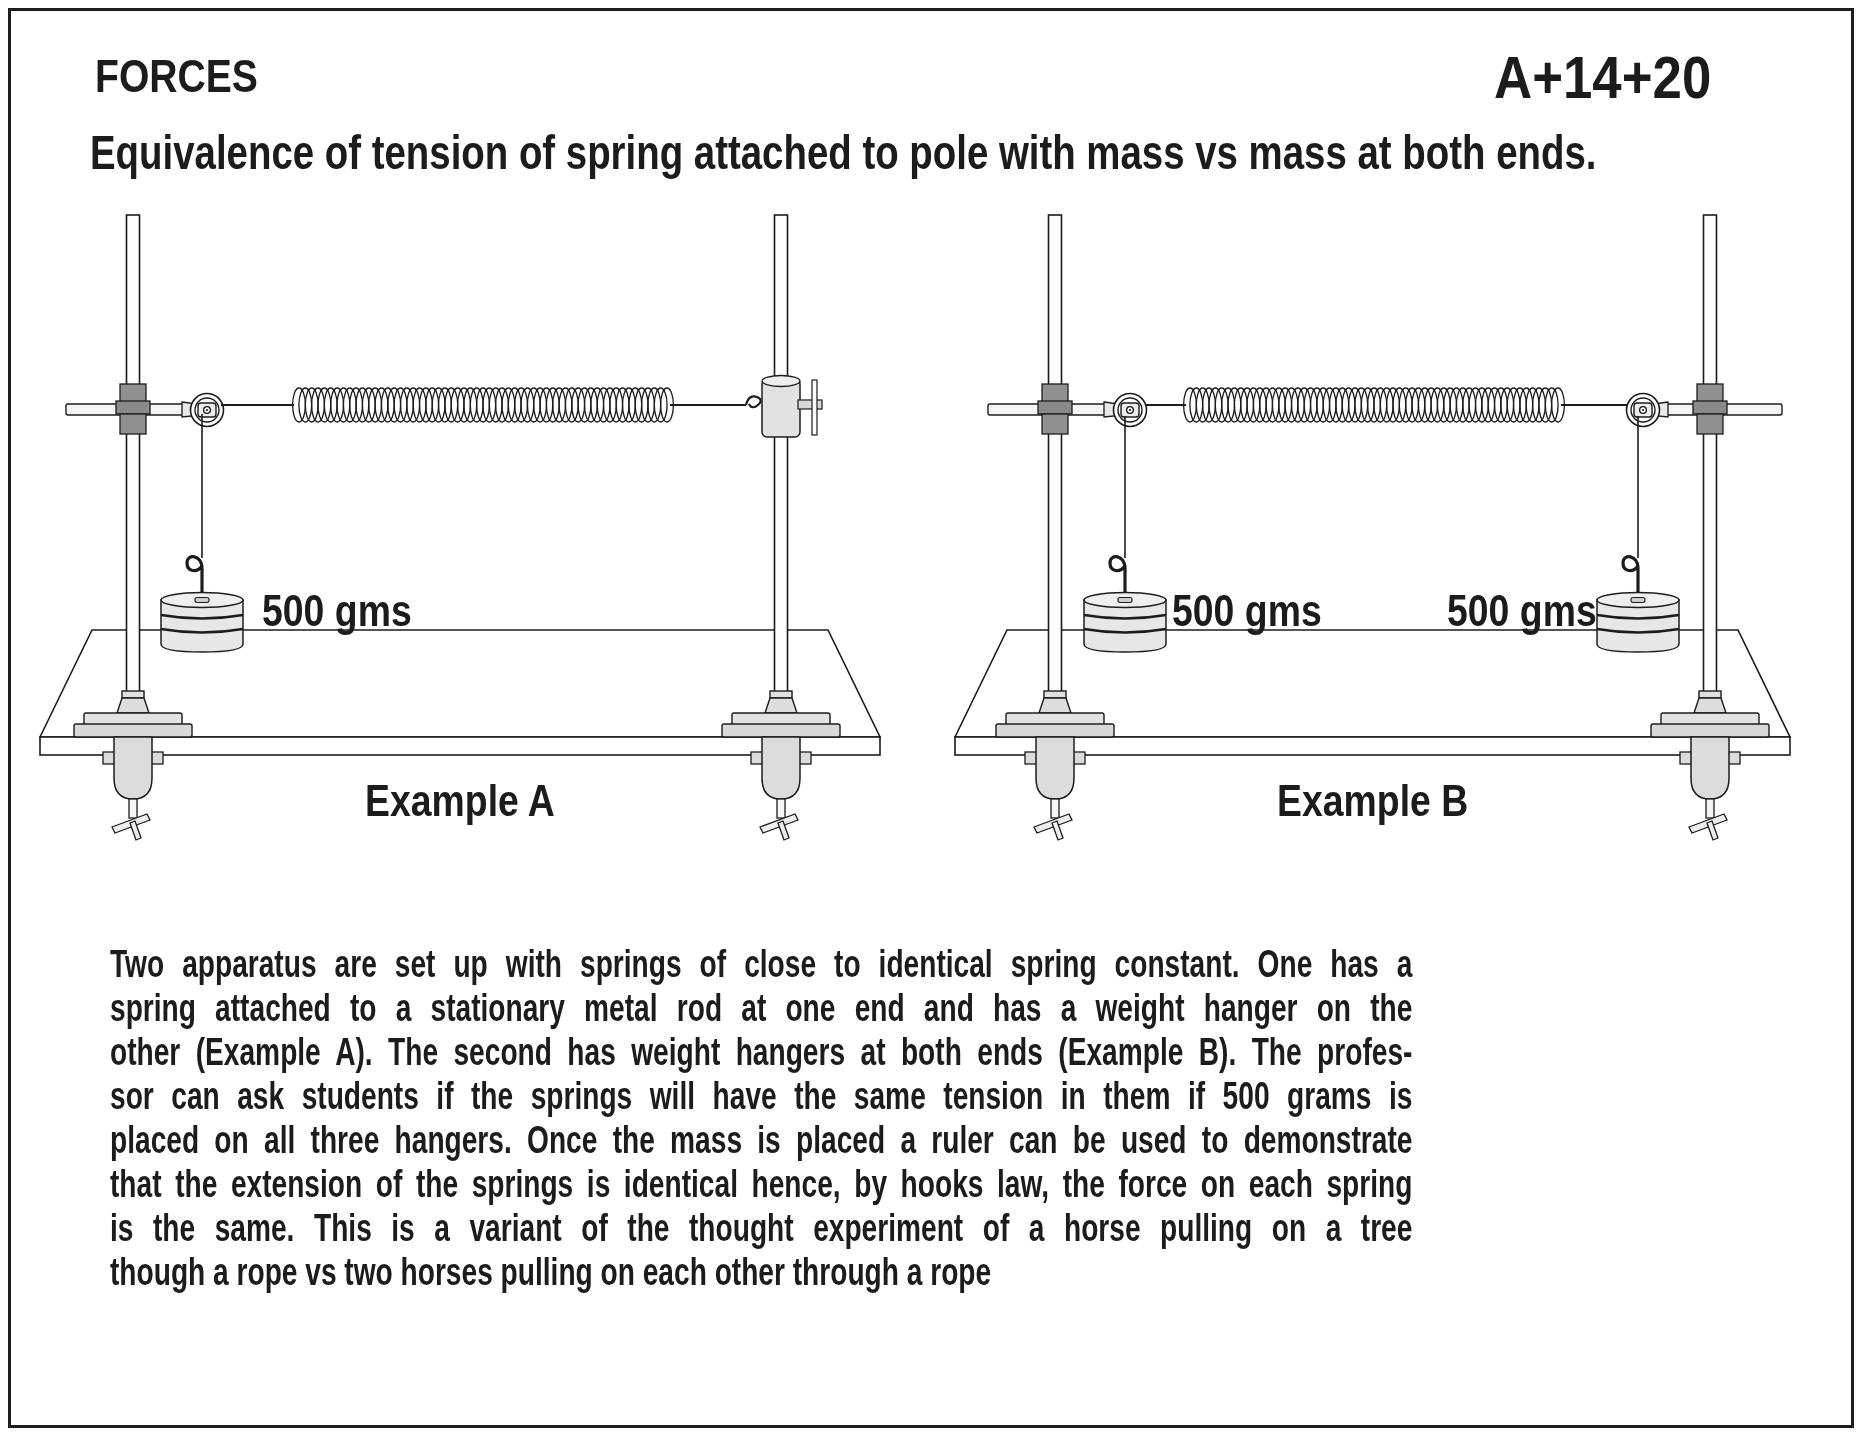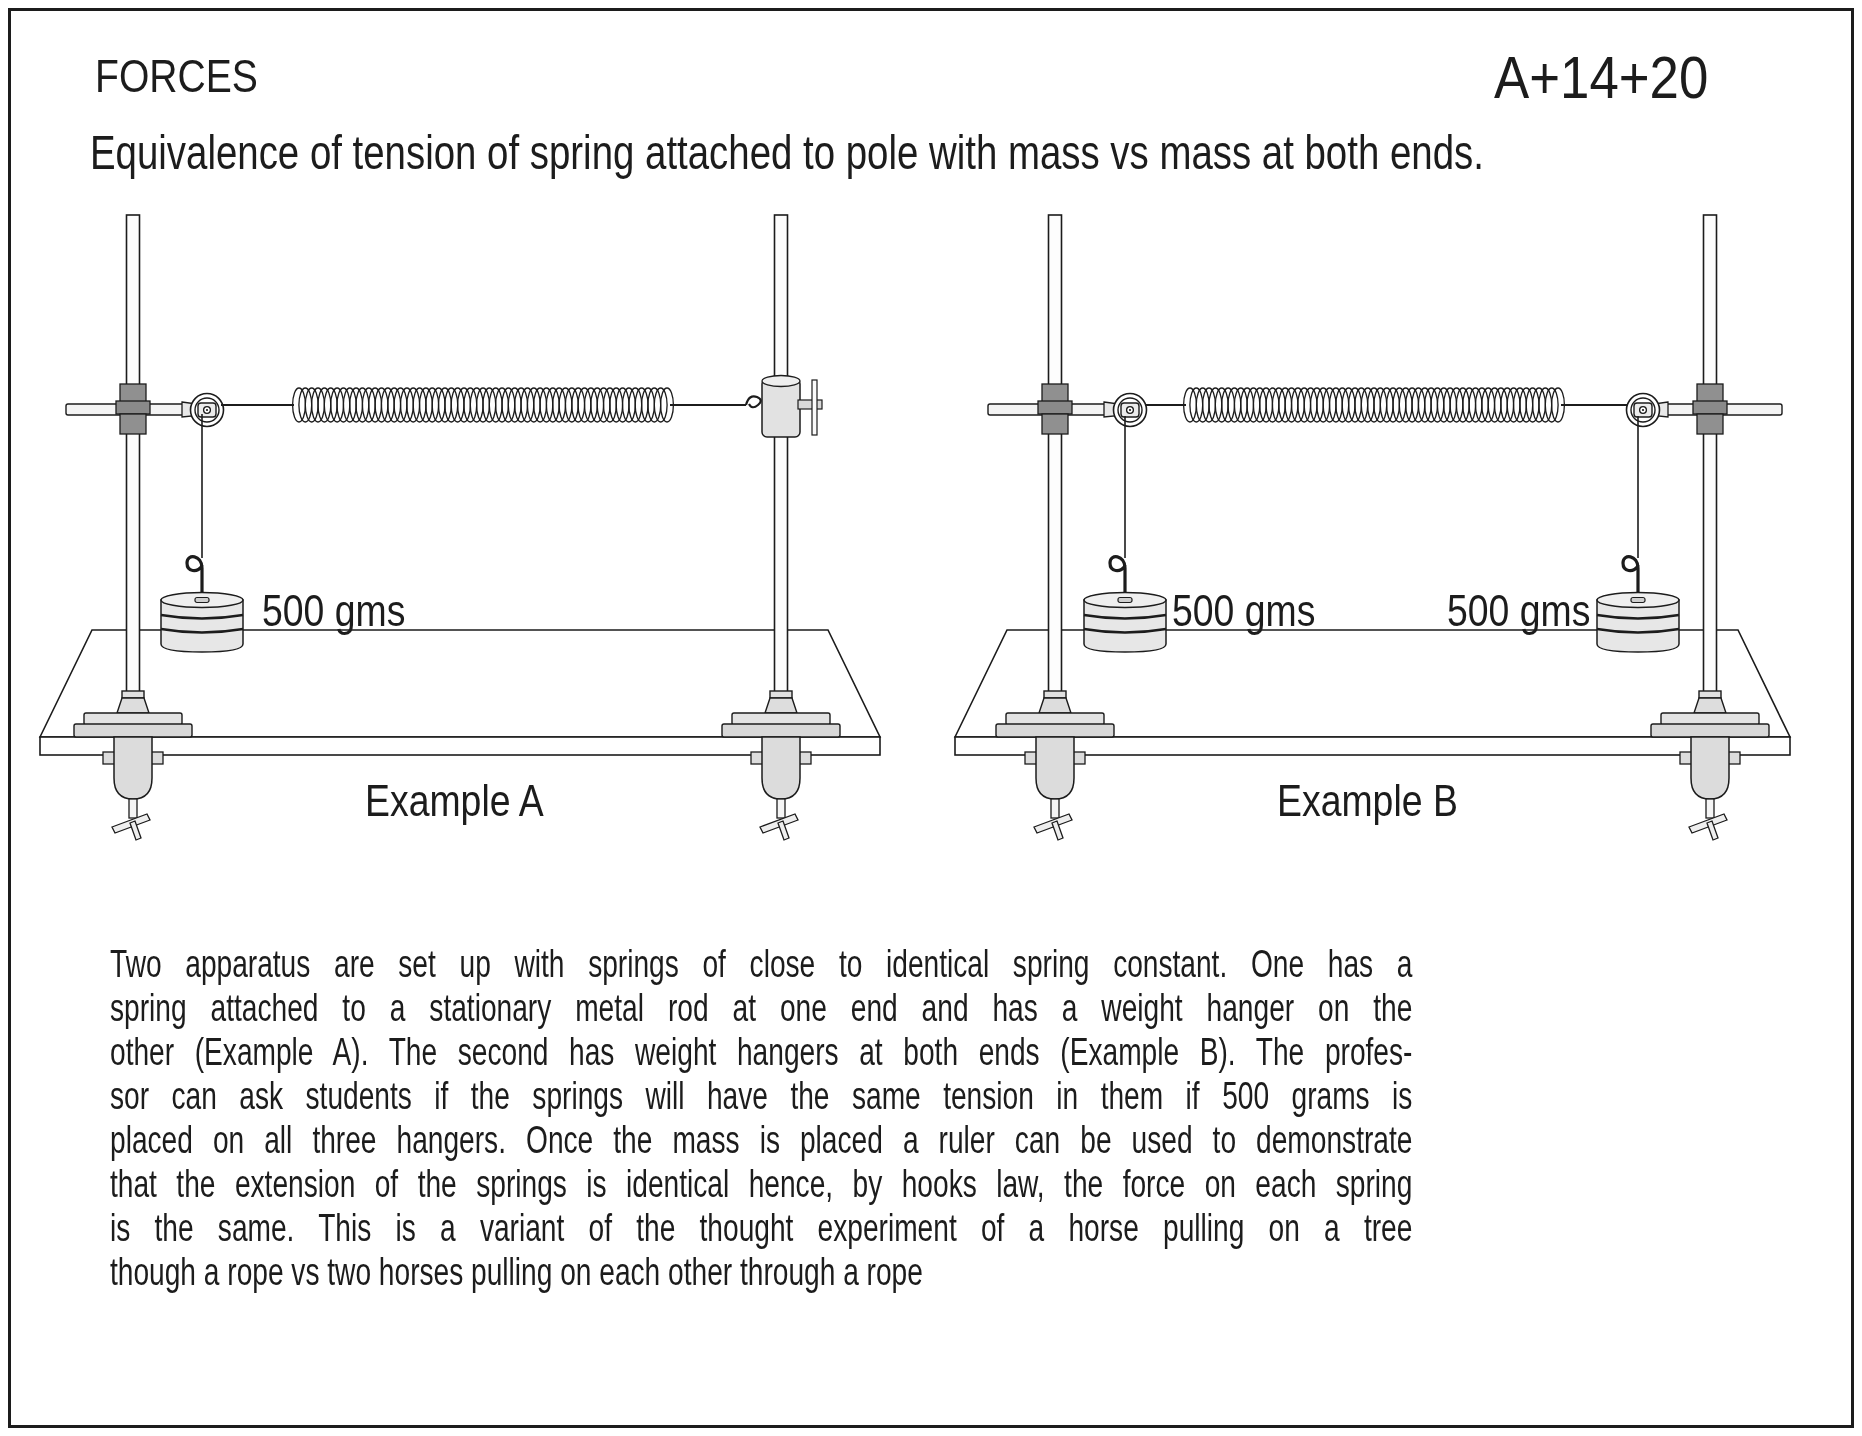--- a/index.html
+++ b/index.html
@@ -1,17 +1,17 @@
 <!DOCTYPE html>
 <html><head>
 <meta charset="utf-8">
 <style>
   html,body{margin:0;padding:0;background:#ffffff;}
   .page{position:relative;width:1862px;height:1436px;background:#ffffff;overflow:hidden;
-        font-family:"Liberation Sans", sans-serif;color:#1c1c1c;}
+        font-family:"Liberation Sans", sans-serif;color:#1c1c1c;font-weight:bold;}
   .frame{position:absolute;left:8px;top:8px;right:8px;bottom:8px;border:3px solid #1c1c1c;}
   .sx{position:absolute;white-space:nowrap;transform-origin:0 0;line-height:1.05;}
   .title{left:95px;top:52px;font-size:46px;transform:scaleX(.85);}
   .code{left:1494px;top:46px;font-size:60px;transform:scaleX(.88);}
   .subtitle{left:90px;top:128px;font-size:48px;transform:scaleX(.80);}
   .masslabel{top:588px;font-size:44px;transform:scaleX(.85);}
   .mass-a{left:262px;} .mass-b1{left:1172px;} .mass-b2{left:1447px;}
   .caption{top:778px;font-size:44px;transform:scaleX(.85);}
   .cap-a{left:365px;} .cap-b{left:1277px;}
   .desc{position:absolute;left:110px;top:942px;width:1760px;transform:scaleX(.74);

